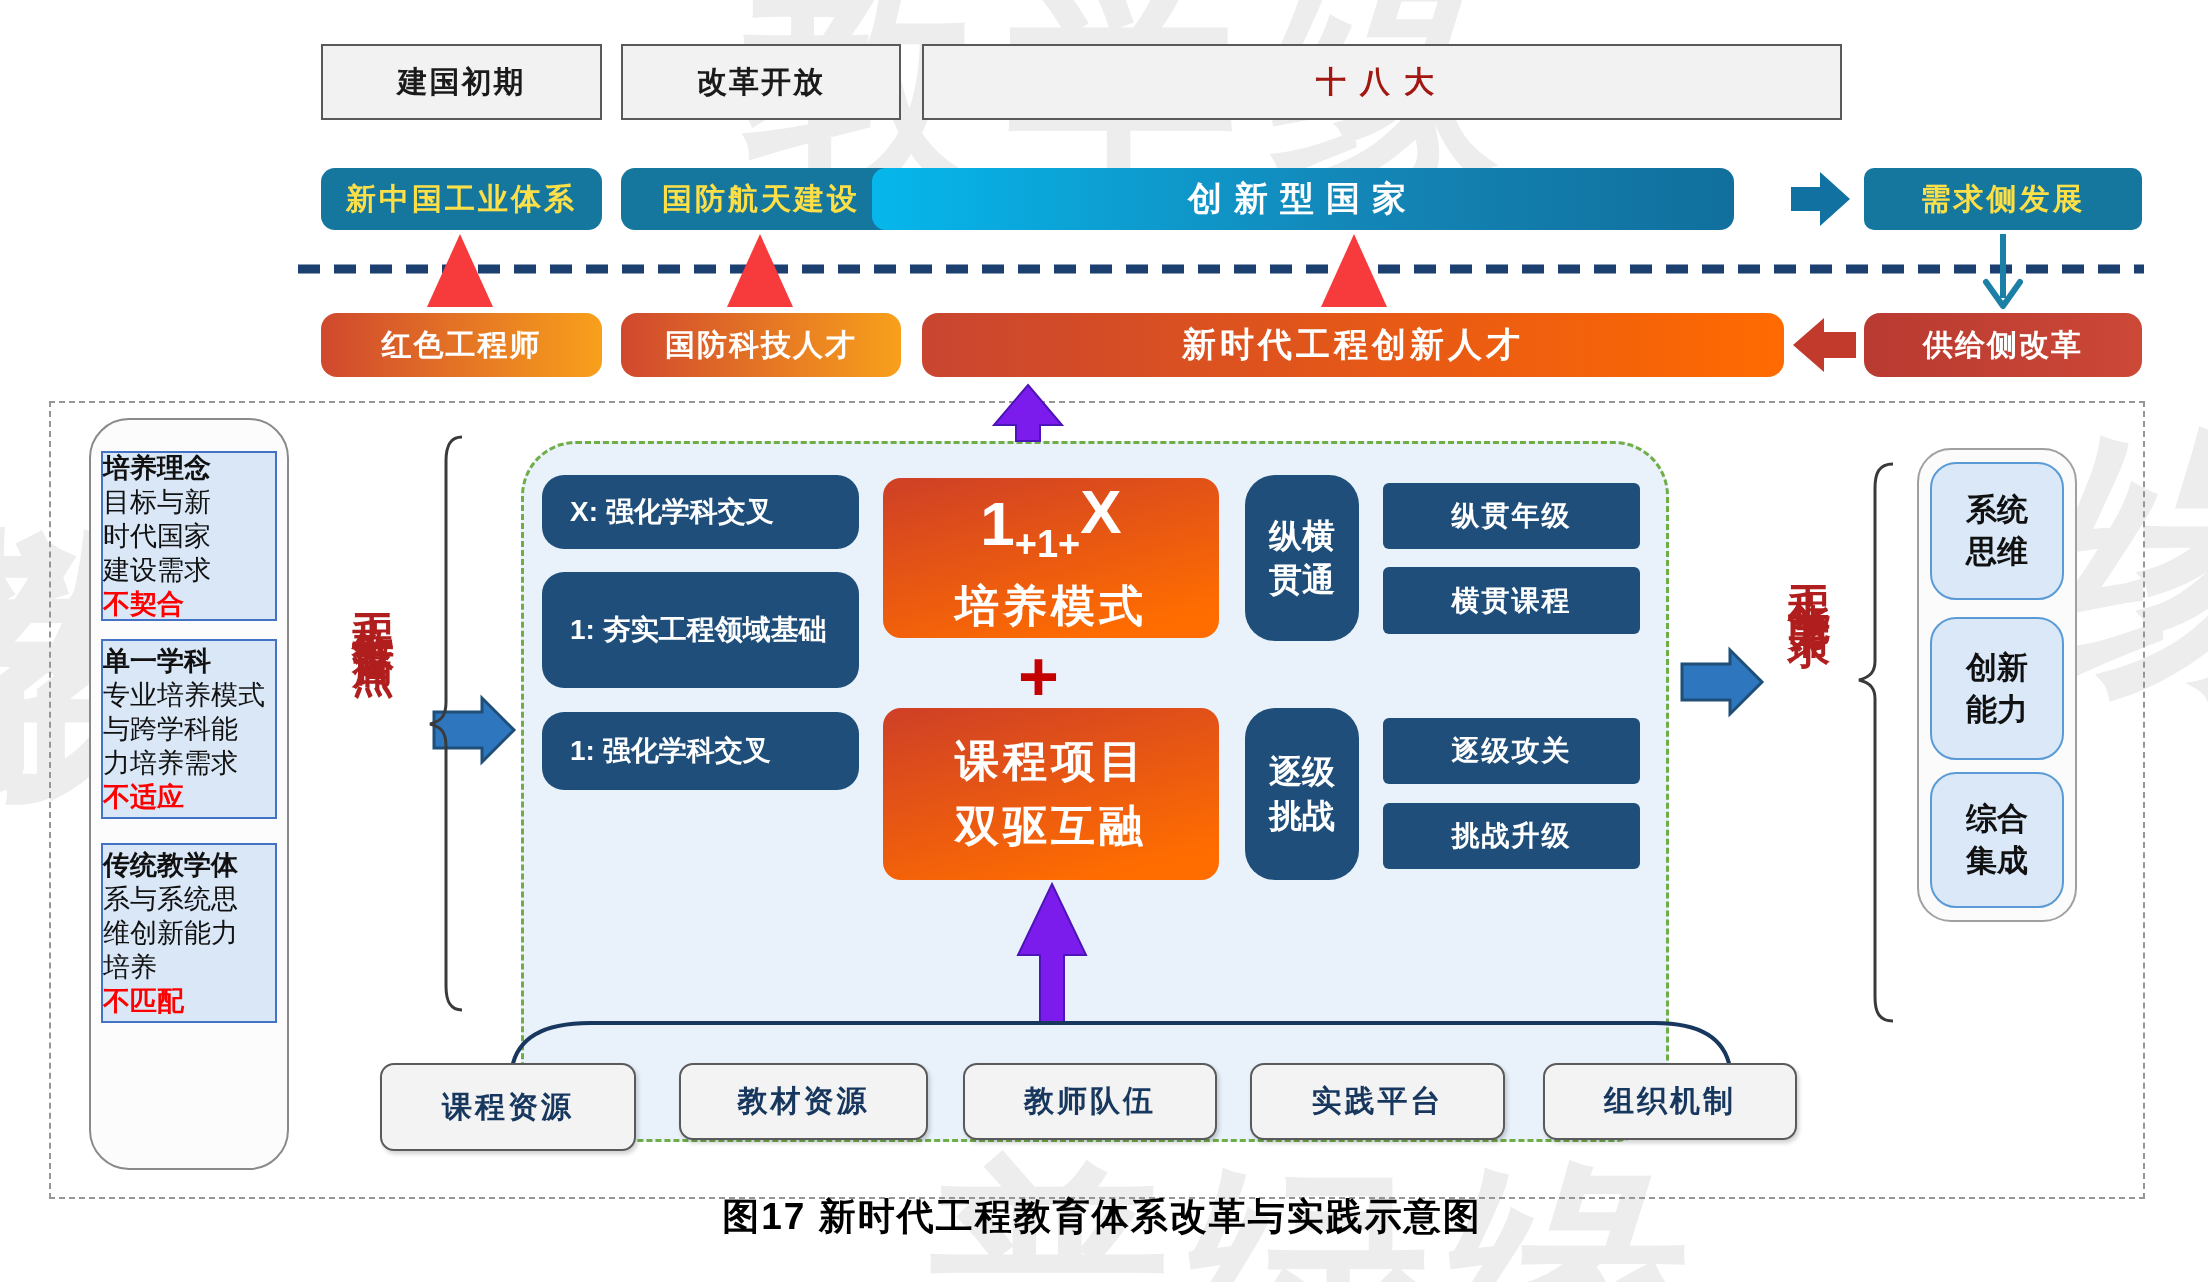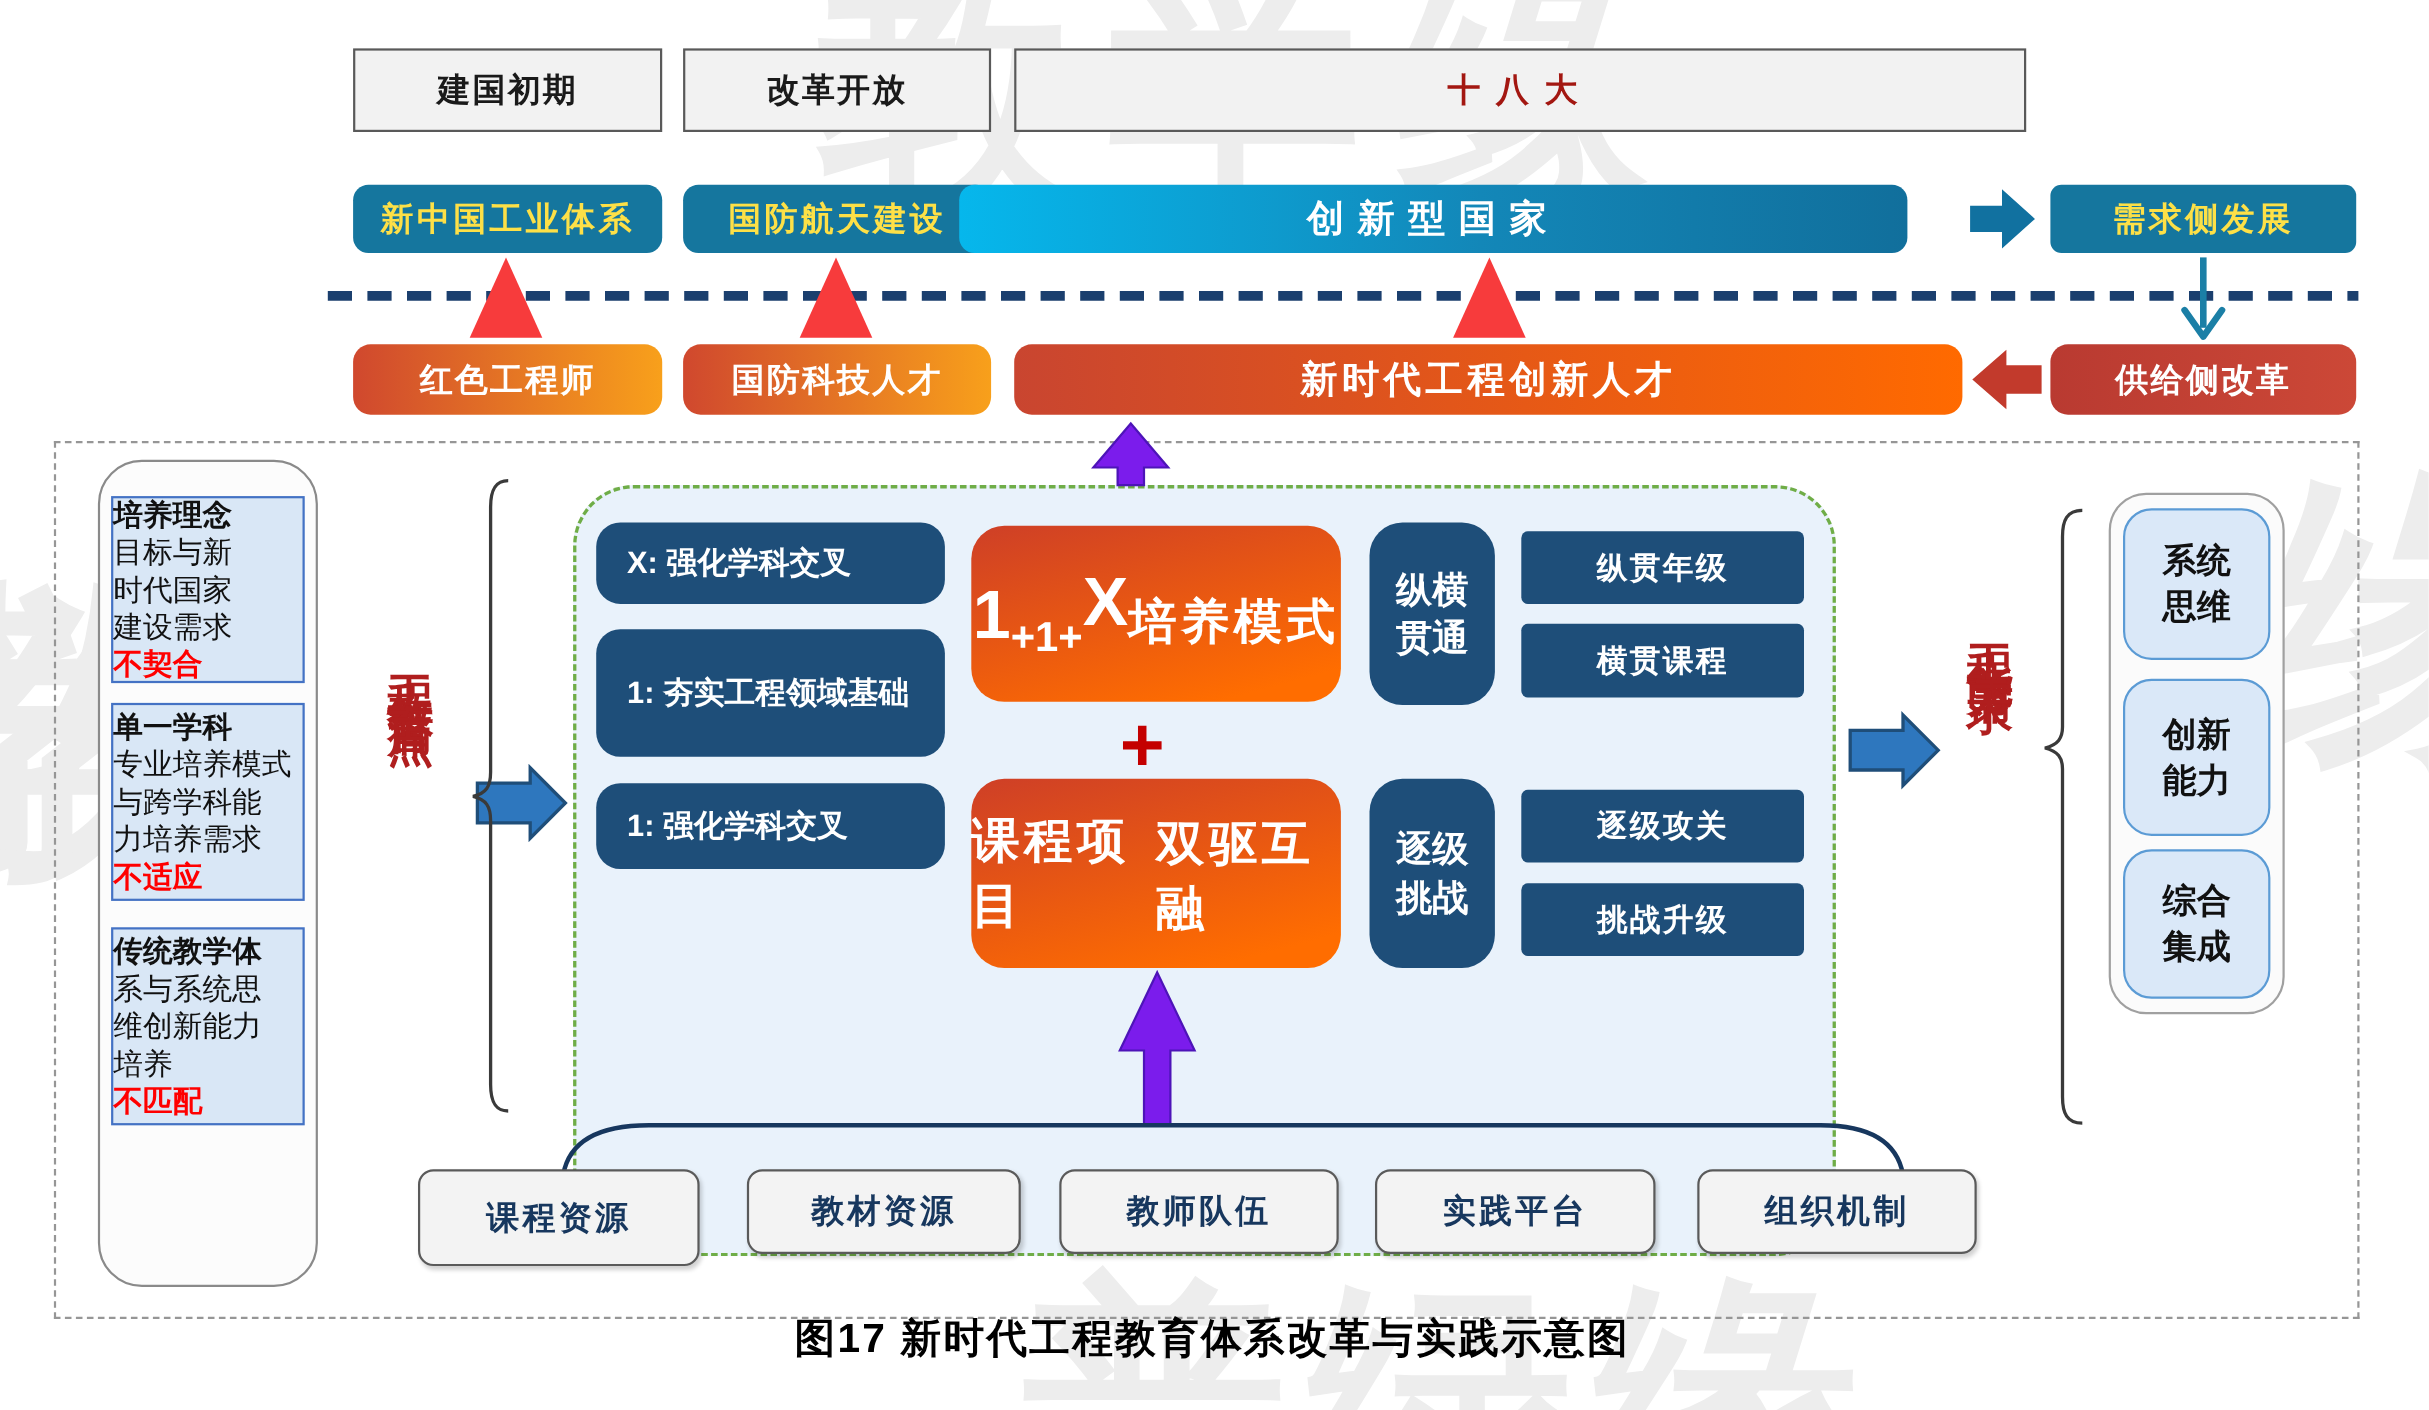--- a/index.html
+++ b/index.html
@@ -34,22 +34,22 @@
   .painbox .l1{font-weight:800;}
   .painbox .tag{font-weight:800;color:#ff0000;}
   .vlabel{writing-mode:vertical-rl;text-orientation:upright;color:#b01e1e;font-weight:800;font-size:42px;
         letter-spacing:8px;line-height:1;z-index:4;}
   
   .greenbox{background:#e9f2fb;border:3px dashed #6fad47;border-radius:55px;z-index:2;}
   .navy{background:#1e4e79;color:#fff;font-weight:700;z-index:4;display:flex;align-items:center;}
   .navy-list{border-radius:22px;font-size:28px;padding-left:28px;}
   .navy-sq{border-radius:30px;font-size:33px;justify-content:center;text-align:center;line-height:44px;}
   .navy-pill{border-radius:6px;font-size:28px;justify-content:center;letter-spacing:2px;}
-  .modebox{background:linear-gradient(165deg,#ce3f27 0%,#ff6d00 88%);border-radius:30px;color:#fff;z-index:4;
-        display:flex;flex-direction:row;align-items:center;justify-content:center;}
+  .modebox{background:linear-gradient(165deg,#ce3f27 0%,#ff6d00 88%);border-radius:18px;color:#fff;z-index:4;
+        display:flex;flex-direction:column;align-items:center;justify-content:center;}
   .mode1{font-weight:800;line-height:1;}
   .mode1 .p1,.mode1 .p3{font-size:62px;}
   .mode1 .p2{font-size:38px;vertical-align:-12px;}
   .mode1 .p3{vertical-align:12px;}
   .mode2{font-size:44px;font-weight:800;margin-top:14px;letter-spacing:4px;}
   .plus{color:#c40000;font-size:70px;font-weight:800;z-index:4;line-height:1;}
   
   .found{background:#f3f3f3;border:2.5px solid #5a5a5a;border-radius:14px;display:flex;align-items:center;
         justify-content:center;color:#17375e;font-size:30px;font-weight:800;z-index:6;letter-spacing:3px;
         box-shadow:2px 3px 4px rgba(0,0,0,0.18);}

